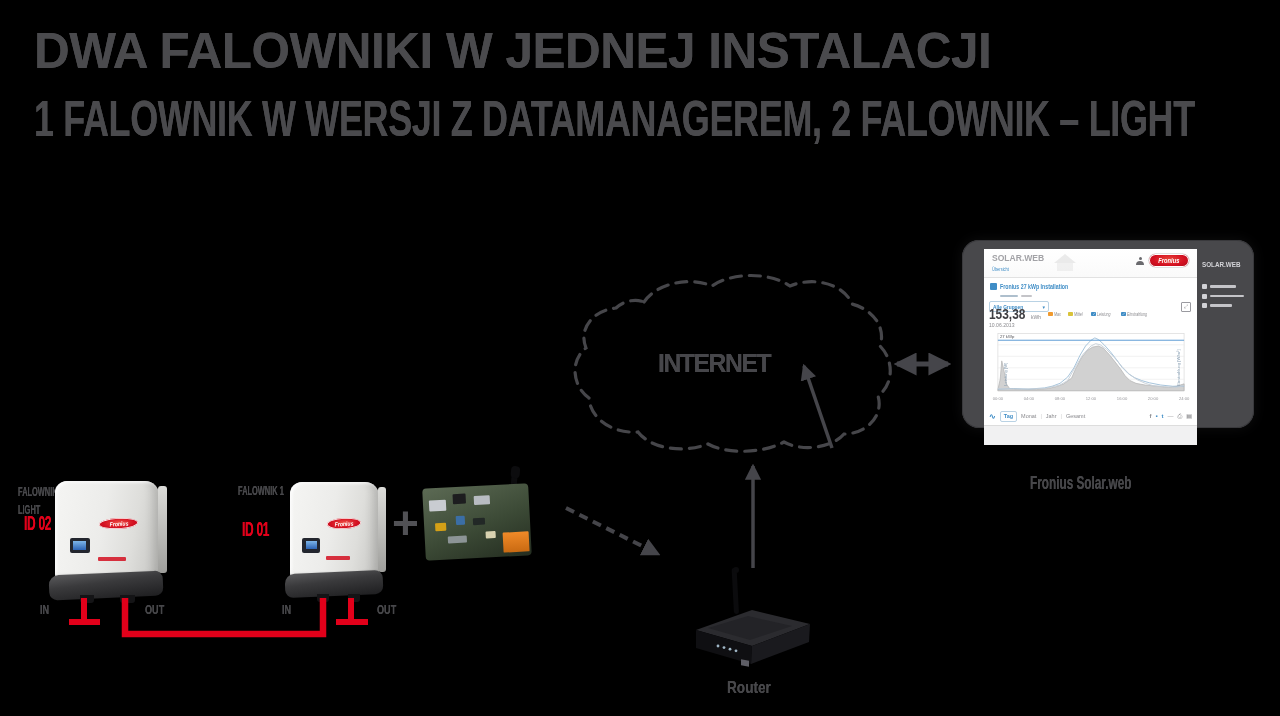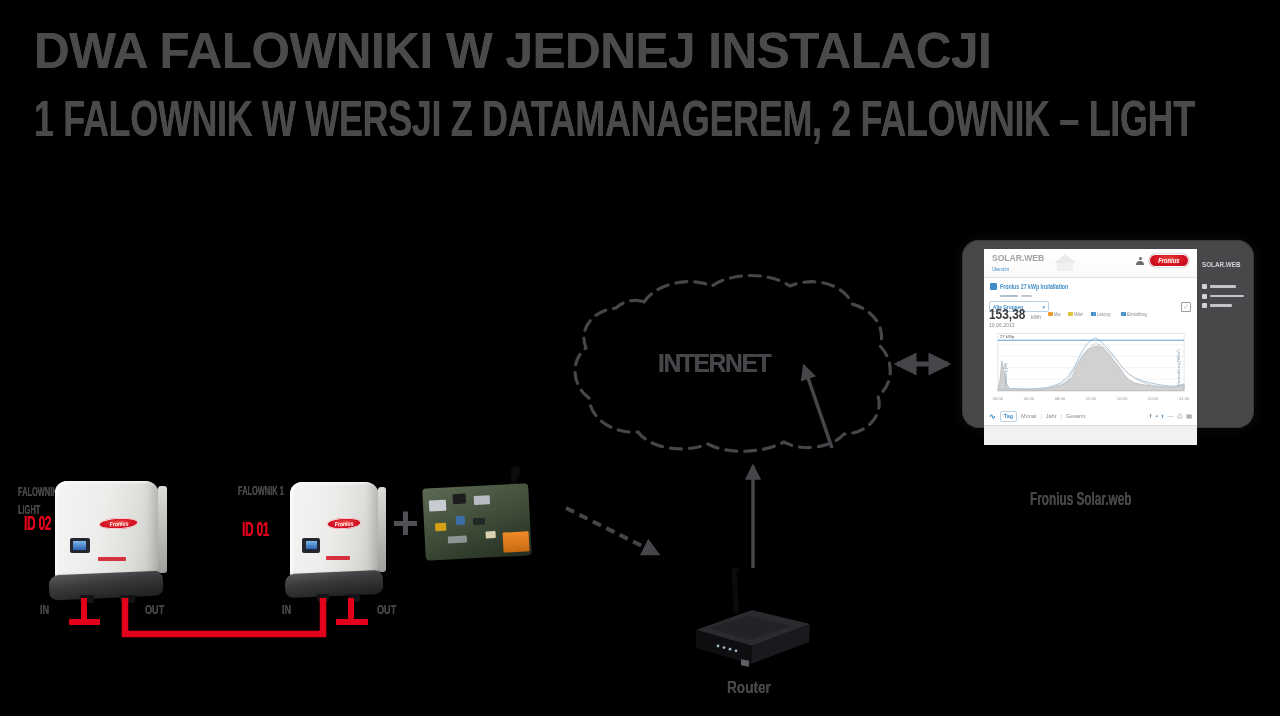--- a/index.html
+++ b/index.html
@@ -387,15 +387,15 @@
         </div>
     </div>
     <i class="bar"></i>
     <i class="bar"></i>
     <div style="height:6px"></div>
     <i class="bar"></i>
     <i class="bar"></i>
   </div>
 </div>
 
-<div class="abs" style="left:1030px;top:488px">
+<div class="abs" style="left:1030px;top:472px">
   <span class="caption sqz blur" style="transform:scaleX(.62)">Fronius Solar.web</span>
 </div>
 
 </body></html>

